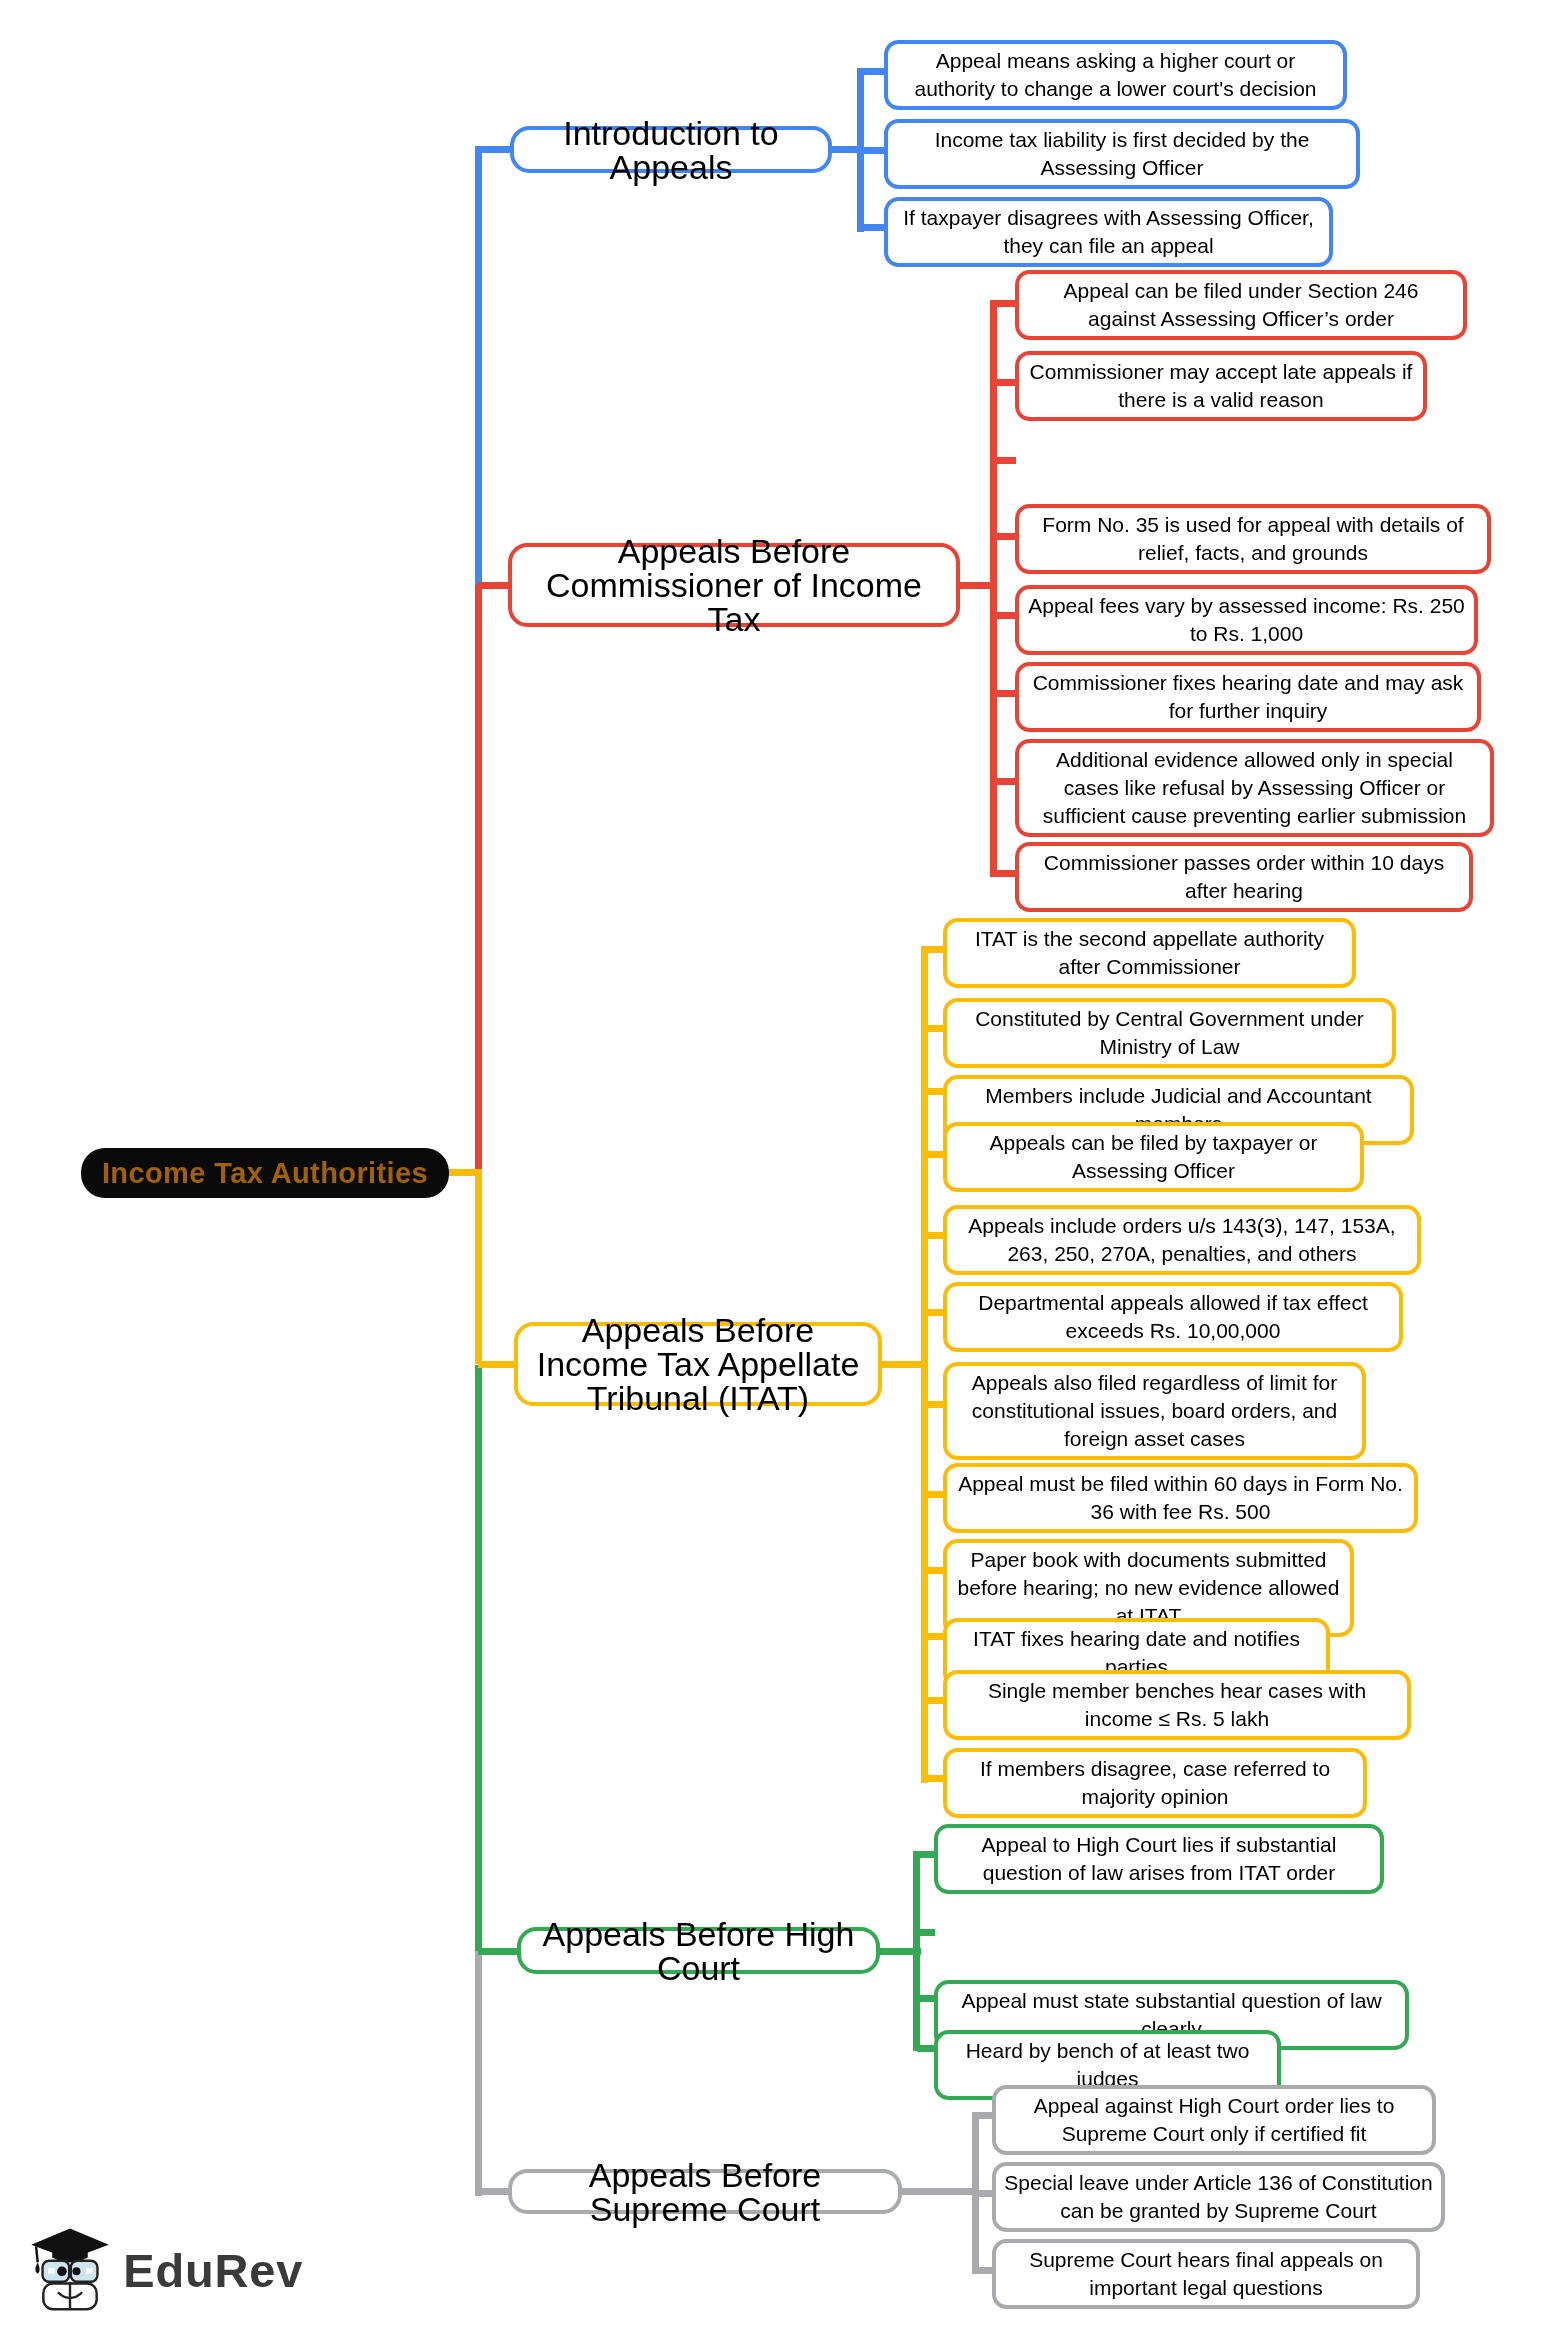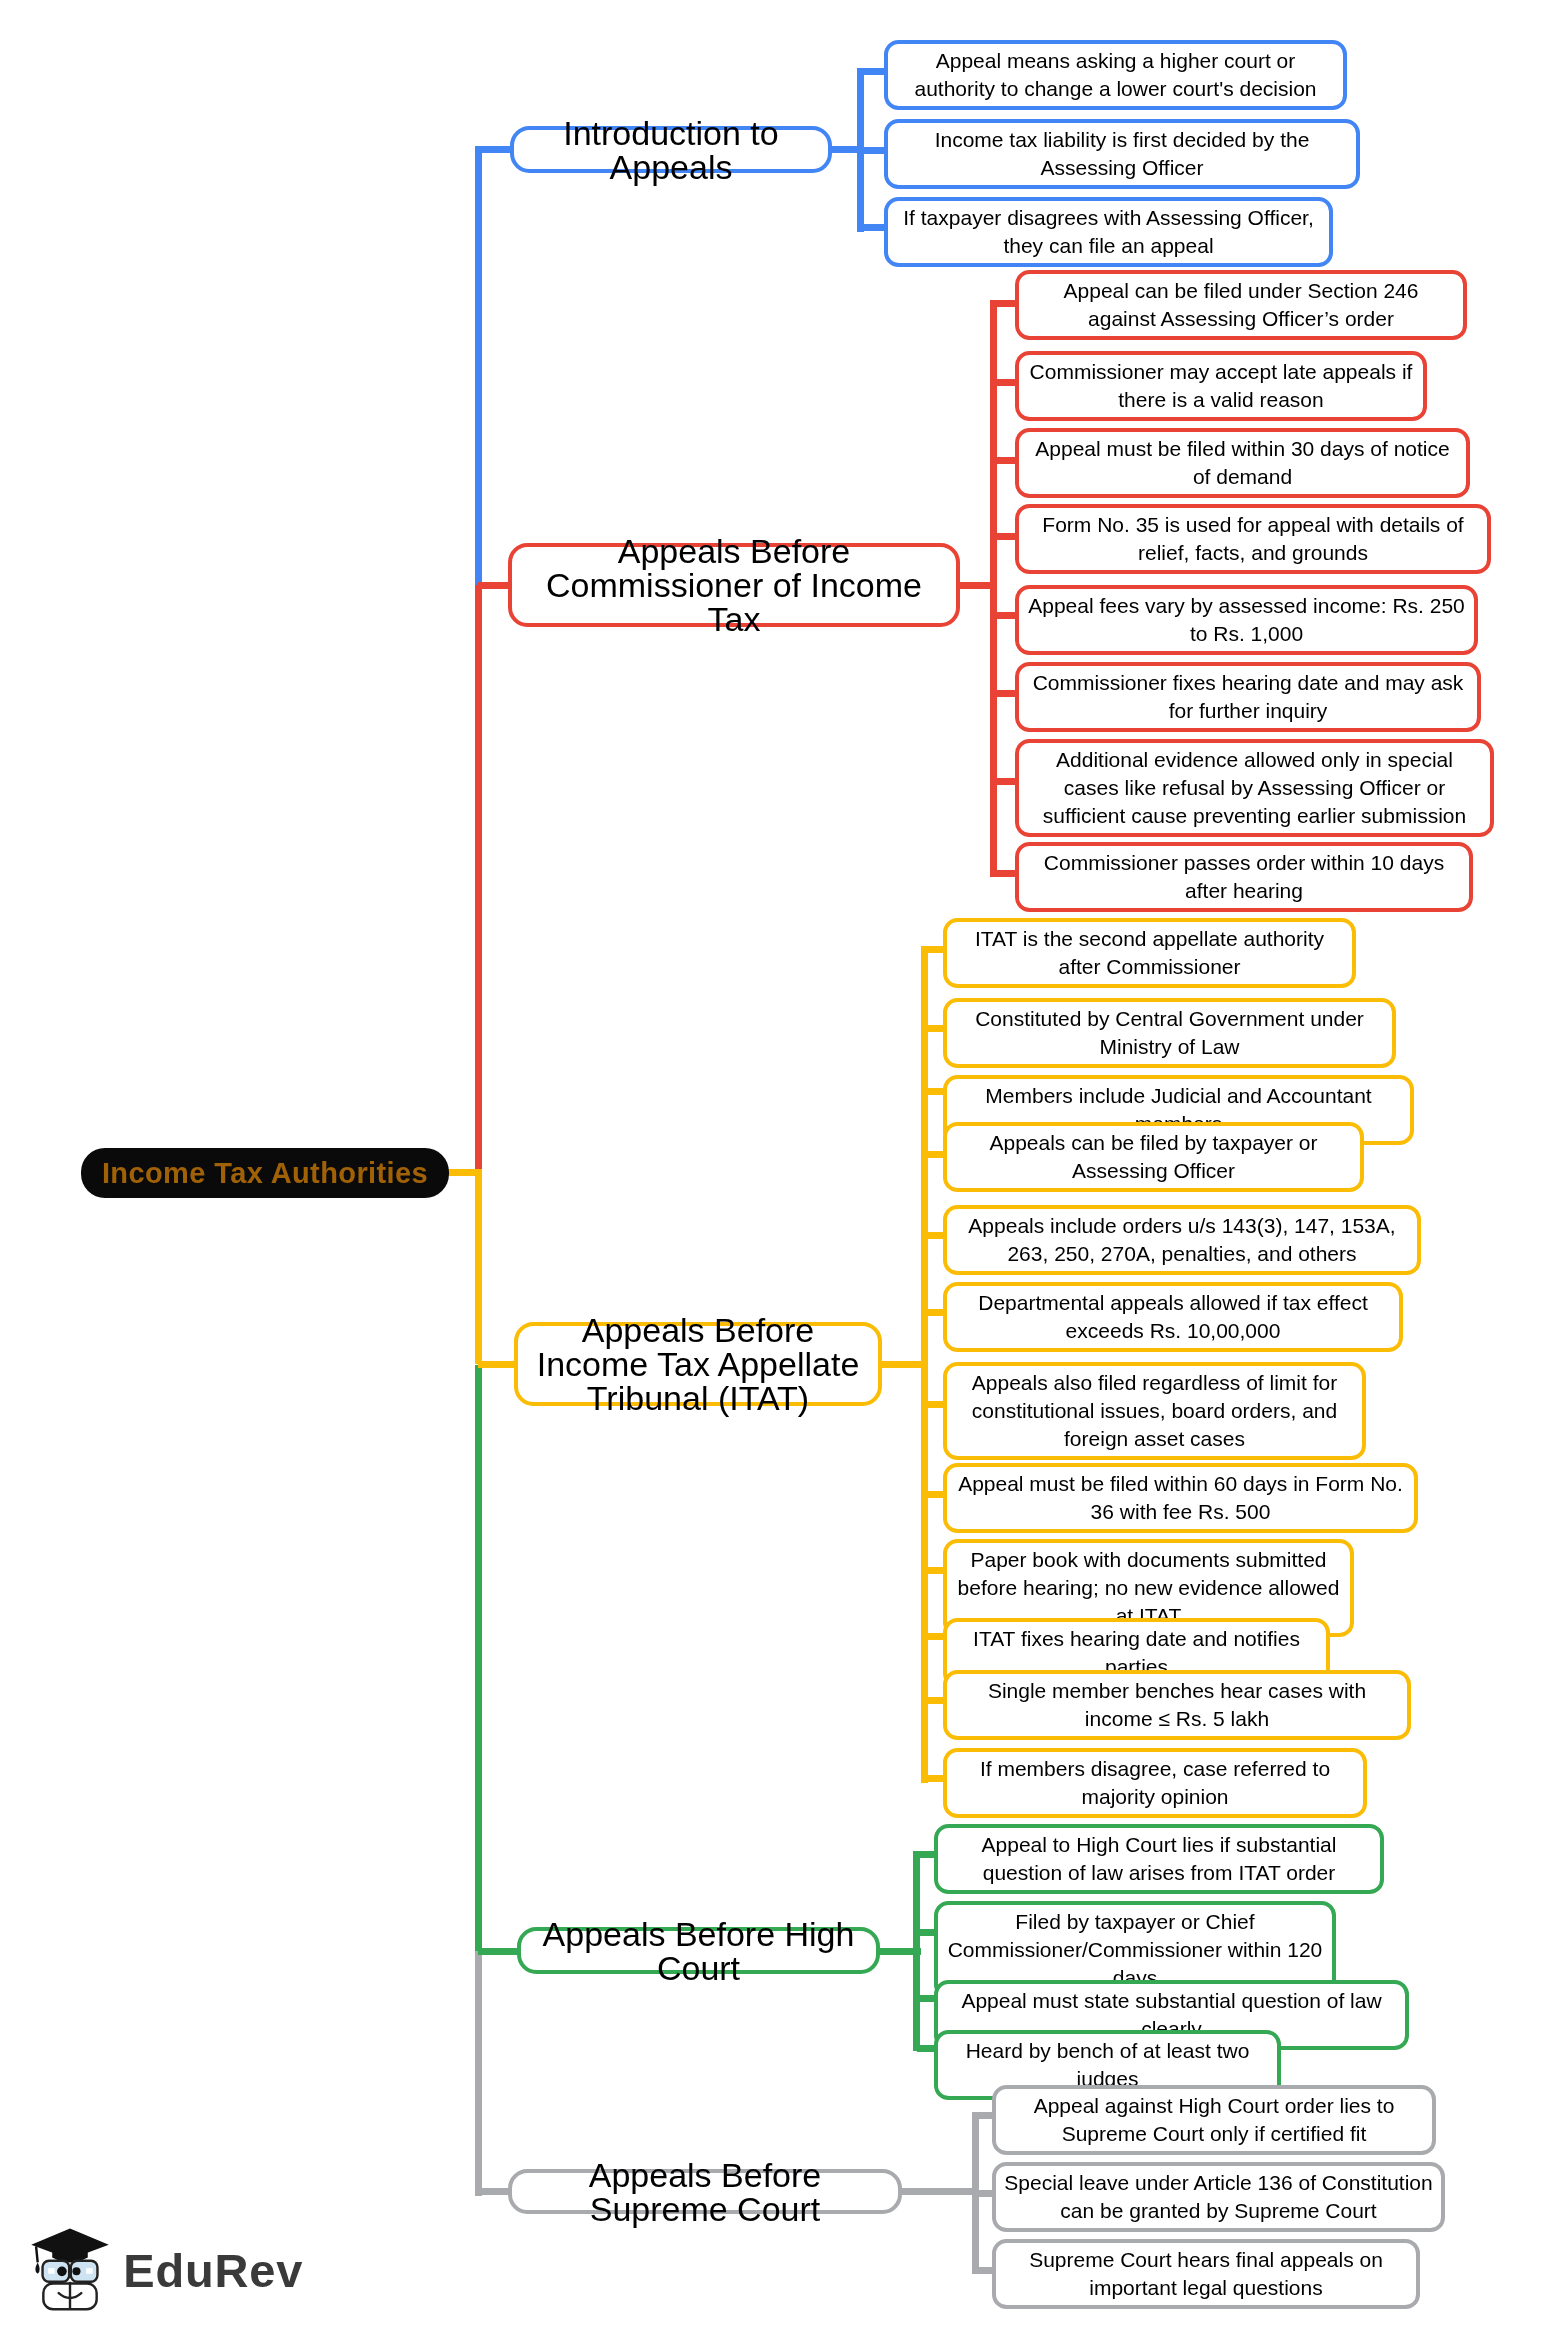--- a/index.html
+++ b/index.html
@@ -67,21 +67,20 @@
   <div class="hline bg-red" style="left:993px;top:379px;width:23px;"></div>
   <div class="hline bg-red" style="left:993px;top:457px;width:23px;"></div>
   <div class="hline bg-red" style="left:993px;top:533px;width:23px;"></div>
   <div class="hline bg-red" style="left:993px;top:612px;width:23px;"></div>
   <div class="hline bg-red" style="left:993px;top:690px;width:23px;"></div>
   <div class="hline bg-red" style="left:993px;top:778px;width:23px;"></div>
   <div class="hline bg-red" style="left:993px;top:870px;width:23px;"></div>
 
   <div class="node leaf bd-red" style="left:1015px;top:270px;width:452px;min-height:66px;">Appeal can be filed under Section 246 against Assessing Officer’s order</div>
   <div class="node leaf bd-red" style="left:1015px;top:351px;width:412px;min-height:62px;">Commissioner may accept late appeals if there is a valid reason</div>
-  <div class="node leaf bd-red" style="left:1015px;top:428px;width:455px;min-height:64px;">Appeal must be filed within 30 days of notice of demand</div>
   <div class="node leaf bd-red" style="left:1015px;top:504px;width:476px;min-height:65px;">Form No. 35 is used for appeal with details of relief, facts, and grounds</div>
   <div class="node leaf bd-red" style="left:1015px;top:585px;width:463px;min-height:61px;">Appeal fees vary by assessed income: Rs. 250 to Rs. 1,000</div>
   <div class="node leaf bd-red" style="left:1015px;top:662px;width:466px;min-height:61px;">Commissioner fixes hearing date and may ask for further inquiry</div>
   <div class="node leaf bd-red" style="left:1015px;top:739px;width:479px;min-height:86px;">Additional evidence allowed only in special cases like refusal by Assessing Officer or sufficient cause preventing earlier submission</div>
   <div class="node leaf bd-red" style="left:1015px;top:842px;width:458px;min-height:61px;">Commissioner passes order within 10 days after hearing</div>
 
   <div class="hline bg-yellow" style="left:881px;top:1361px;width:44px;"></div>
   <div class="vline bg-yellow" style="left:921px;top:946px;height:837px;"></div>
   <div class="hline bg-yellow" style="left:924px;top:946px;width:19.4px;"></div>
   <div class="hline bg-yellow" style="left:924px;top:1025px;width:19.4px;"></div>
@@ -110,21 +109,20 @@
   <div class="node leaf bd-yellow" style="left:943px;top:1748px;width:424px;min-height:61px;">If members disagree, case referred to majority opinion</div>
 
   <div class="hline bg-green" style="left:877px;top:1948px;width:44px;"></div>
   <div class="vline bg-green" style="left:913px;top:1851px;height:200px;"></div>
   <div class="hline bg-green" style="left:917px;top:1851px;width:18px;"></div>
   <div class="hline bg-green" style="left:917px;top:1929px;width:18px;"></div>
   <div class="hline bg-green" style="left:917px;top:1995px;width:18px;"></div>
   <div class="hline bg-green" style="left:917px;top:2045px;width:18px;"></div>
 
   <div class="node leaf bd-green" style="left:934px;top:1824px;width:450px;min-height:61px;">Appeal to High Court lies if substantial question of law arises from ITAT order</div>
-  <div class="node leaf bd-green" style="left:934px;top:1901px;width:402px;min-height:61px;">Filed by taxpayer or Chief Commissioner/Commissioner within 120 days</div>
   <div class="node leaf bd-green" style="left:934px;top:1980px;width:475px;min-height:35px;">Appeal must state substantial question of law clearly</div>
   <div class="node leaf bd-green" style="left:934px;top:2030px;width:347px;min-height:35px;">Heard by bench of at least two judges</div>
 
   <div class="hline bg-gray" style="left:900px;top:2188px;width:76px;"></div>
   <div class="vline bg-gray" style="left:972px;top:2112px;height:162px;"></div>
   <div class="hline bg-gray" style="left:975px;top:2112px;width:18px;"></div>
   <div class="hline bg-gray" style="left:975px;top:2190px;width:18px;"></div>
   <div class="hline bg-gray" style="left:975px;top:2267px;width:18px;"></div>
 
   <div class="node leaf bd-gray" style="left:992px;top:2085px;width:444px;min-height:59px;">Appeal against High Court order lies to Supreme Court only if certified fit</div>

